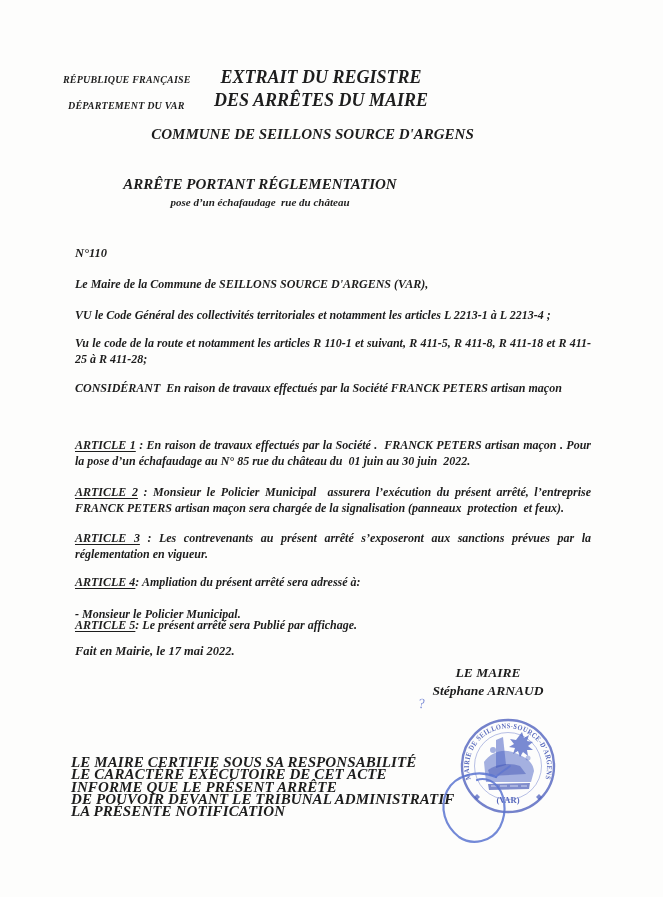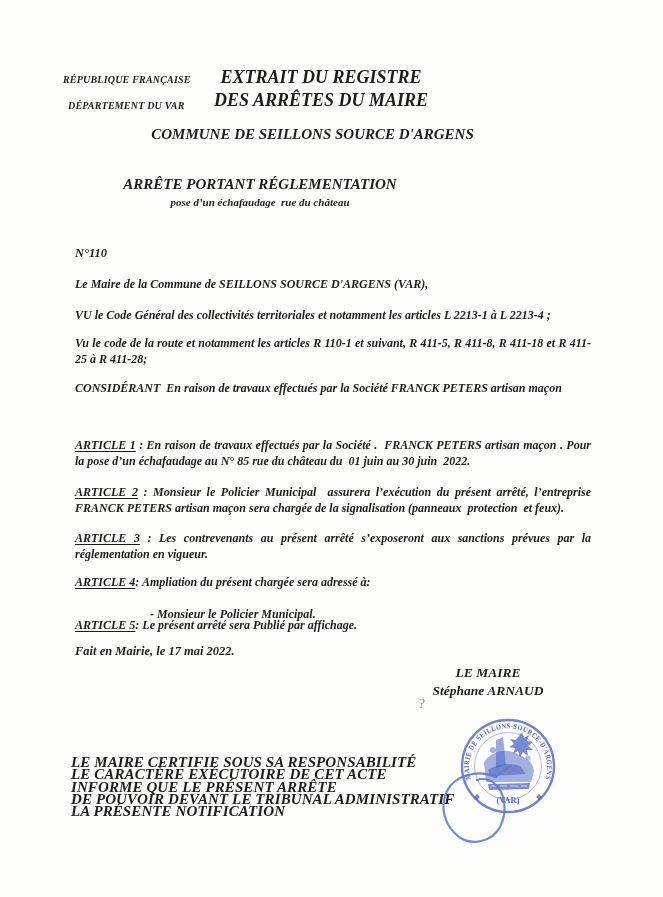--- a/index.html
+++ b/index.html
@@ -14,21 +14,21 @@
   .title-block{left:205px;top:66px;width:232px;text-align:center;font-size:18px;line-height:23px;}
   .commune{left:140px;top:126px;width:345px;text-align:center;font-size:15px;white-space:nowrap;}
   .subject{left:94px;top:174px;width:332px;text-align:center;}
   .subject-l1{font-size:15px;line-height:20px;}
   .subject-l2{font-size:11px;line-height:17px;white-space:pre-wrap;}
   .number{left:75px;top:246px;font-size:12.5px;}
   .intro{left:75px;top:277px;width:515px;font-size:13.2px;}
   .para{left:75px;width:516px;font-size:12px;line-height:15.8px;
         text-align:justify;white-space:pre-wrap;margin:0;}
   .article-label{text-decoration:underline;text-underline-offset:2px;}
-  .sub-item{margin-left:75px;}
+  .sub-item{}
   .closing{left:75px;top:644px;font-size:12.5px;}
   .sig-block{left:377px;top:664px;width:222px;text-align:center;font-size:13.5px;line-height:18px;}
   .ink-mark{left:418px;top:696px;font-size:14px;color:#8090d8;transform:rotate(-4deg);font-weight:400;}
   .footer{left:71px;top:756px;font-size:15px;line-height:12.3px;letter-spacing:.1px;white-space:nowrap;}
   .stamp-svg{left:438px;top:700px;}
   .sig-svg{left:428px;top:758px;}
 </style>
 </head>
 <body>
 
@@ -56,21 +56,21 @@
   <p class="abs para" style="top:308px;">VU le Code Général des collectivités territoriales et notamment les articles L 2213-1 à L 2213-4 ;</p>
   <p class="abs para" style="top:336px;">Vu le code de la route et notamment les articles R 110-1 et suivant, R 411-5, R 411-8, R 411-18 et R 411-25 à R 411-28;</p>
   <p class="abs para" style="top:381px;">CONSIDÉRANT  En raison de travaux effectués par la Société FRANCK PETERS artisan maçon</p>
 
   <p class="abs para" style="top:438px;"><span class="article-label">ARTICLE 1</span><span> : En raison de travaux effectués par la Société .  FRANCK PETERS artisan maçon . Pour la pose d’un échafaudage au N° 85 rue du château du  01 juin au 30 juin  2022.</span></p>
 
   <p class="abs para" style="top:485px;"><span class="article-label">ARTICLE 2</span><span> : Monsieur le Policier Municipal  assurera l’exécution du présent arrêté, l’entreprise FRANCK PETERS artisan maçon sera chargée de la signalisation (panneaux  protection  et feux).</span></p>
 
   <p class="abs para" style="top:531px;"><span class="article-label">ARTICLE 3</span><span> : Les contrevenants au présent arrêté s’exposeront aux sanctions prévues par la réglementation en vigueur.</span></p>
 
-  <p class="abs para" style="top:575px;"><span class="article-label">ARTICLE 4</span><span>: Ampliation du présent chargée sera adressé à:</span>
+  <p class="abs para" style="top:575px;"><span class="article-label">ARTICLE 4</span><span>: Ampliation du présent arrêté sera adressé à:</span>
     <span class="sub-item" style="display:block;">- Monsieur le Policier Municipal.</span>
   </p>
 
   <p class="abs para" style="top:618px;"><span class="article-label">ARTICLE 5</span><span>: Le présent arrêté sera Publié par affichage.</span></p>
 
   <div class="abs closing">Fait en Mairie, le 17 mai 2022.</div>
 
   <div class="abs sig-block">
     <div>LE MAIRE</div>
     <div>Stéphane ARNAUD</div>

